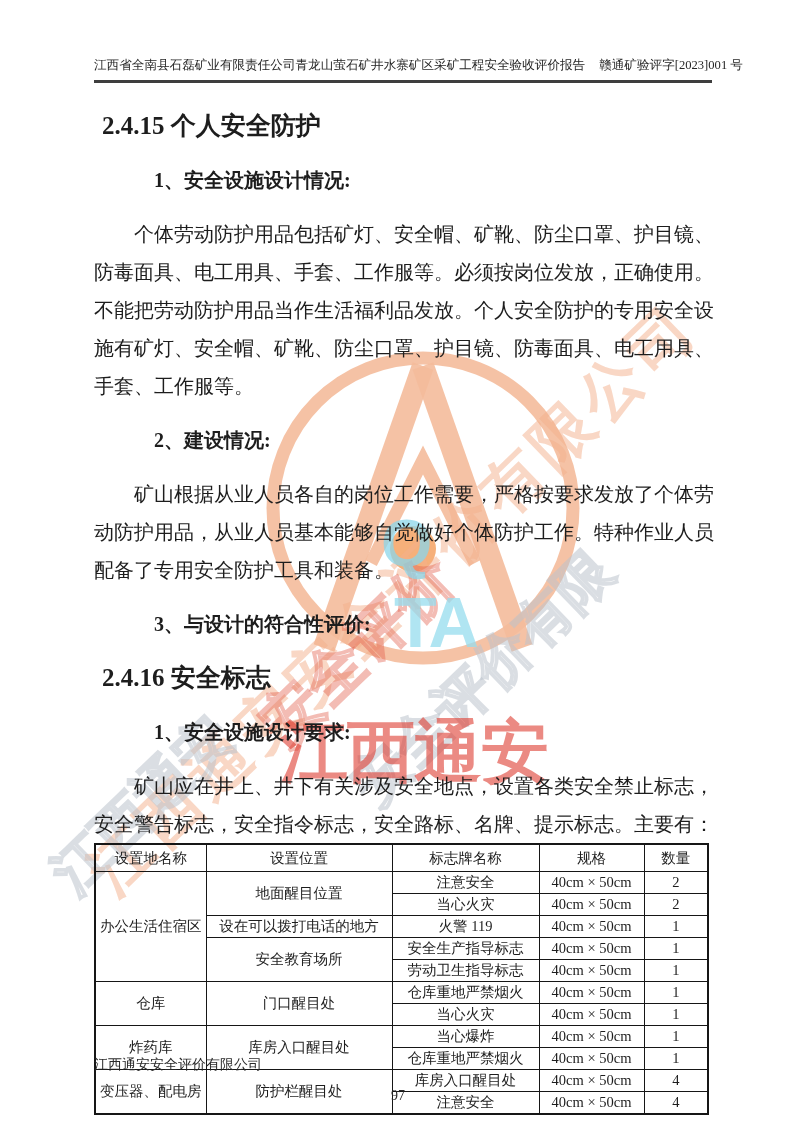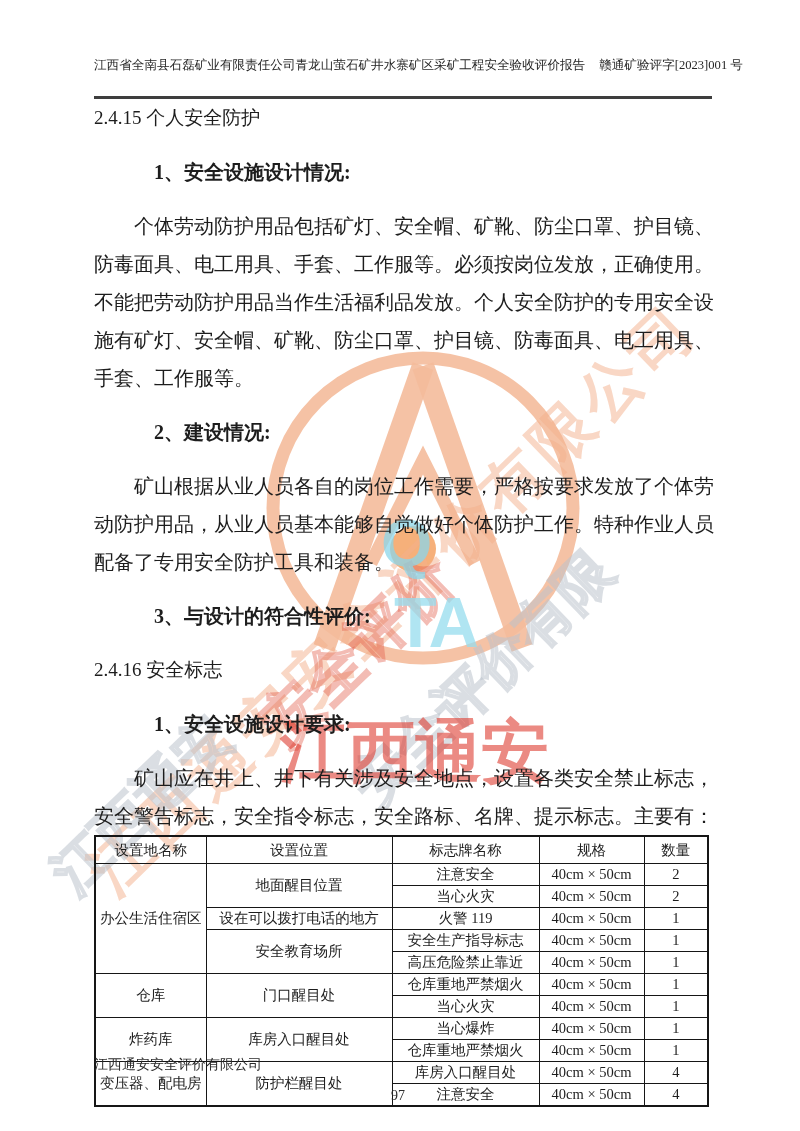--- a/index.html
+++ b/index.html
@@ -22,25 +22,25 @@
     color:rgba(221,60,48,0.60);white-space:nowrap;
   }
   .wm-letter{position:absolute;font-family:"Liberation Sans","DejaVu Sans",sans-serif;font-weight:700;line-height:1;}
   .wm-letter.q{left:381px;top:510px;font-size:66px;color:rgba(139,214,233,0.75);}
   .wm-letter.ta{left:394px;top:588px;font-size:70px;color:rgba(149,220,237,0.75);letter-spacing:-3px;}
   
   .hdr{
     position:absolute;left:94px;top:57px;width:618px;z-index:2;
     display:flex;justify-content:space-between;align-items:flex-end;
     font-size:12.6px;white-space:nowrap;color:#262626;
-    border-bottom:3px solid #3e3e3e;padding-bottom:22px;
+    border-bottom:3px solid #3e3e3e;padding-bottom:6px;
   }
   .hdr .gap{flex:0 0 14px;}
   main{position:absolute;left:94px;top:99px;width:620px;z-index:2;}
-  h2{font-size:19px;font-weight:400;line-height:38px;margin:0;}
+  h2{font-size:25px;font-weight:700;line-height:38px;margin:8px;}
   h3{font-size:20px;font-weight:700;line-height:38px;margin:16px;padding-left:44px;}
   main p{font-size:20px;line-height:38px;margin:0;text-indent:2em;text-align:justify;}
   .tbl-caption{text-align:center;font-weight:700;font-size:17px;line-height:30px;margin-top:2px;}
   table{border-collapse:collapse;width:613px;border:2px solid #161616;table-layout:fixed;}
   col.c1{width:111px}col.c2{width:186px}col.c3{width:147px}col.c4{width:105px}col.c5{width:64px}
   th,td{
     border:1px solid #161616;text-align:center;vertical-align:middle;
     font-size:14.5px;font-weight:400;padding:0 2px;height:21px;line-height:1.25;margin-top:40px;
   }
   thead th{height:26px;}
@@ -125,21 +125,21 @@
           <td>40cm × 50cm</td>
           <td>1</td>
         </tr>
         <tr>
           <td rowspan="2">安全教育场所</td>
           <td>安全生产指导标志</td>
           <td>40cm × 50cm</td>
           <td>1</td>
         </tr>
         <tr>
-          <td>高压危险禁止靠近</td>
+          <td>劳动卫生指导标志</td>
           <td>40cm × 50cm</td>
           <td>1</td>
         </tr>
         <tr>
           <td rowspan="2">仓库</td>
           <td rowspan="2">门口醒目处</td>
           <td>仓库重地严禁烟火</td>
           <td>40cm × 50cm</td>
           <td>1</td>
         </tr>

